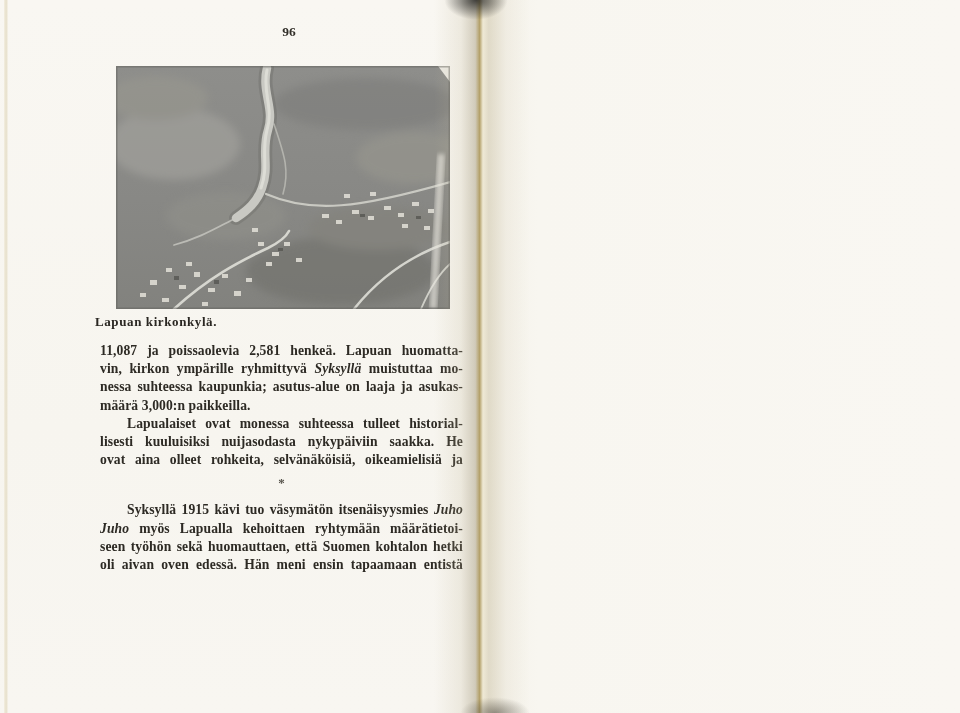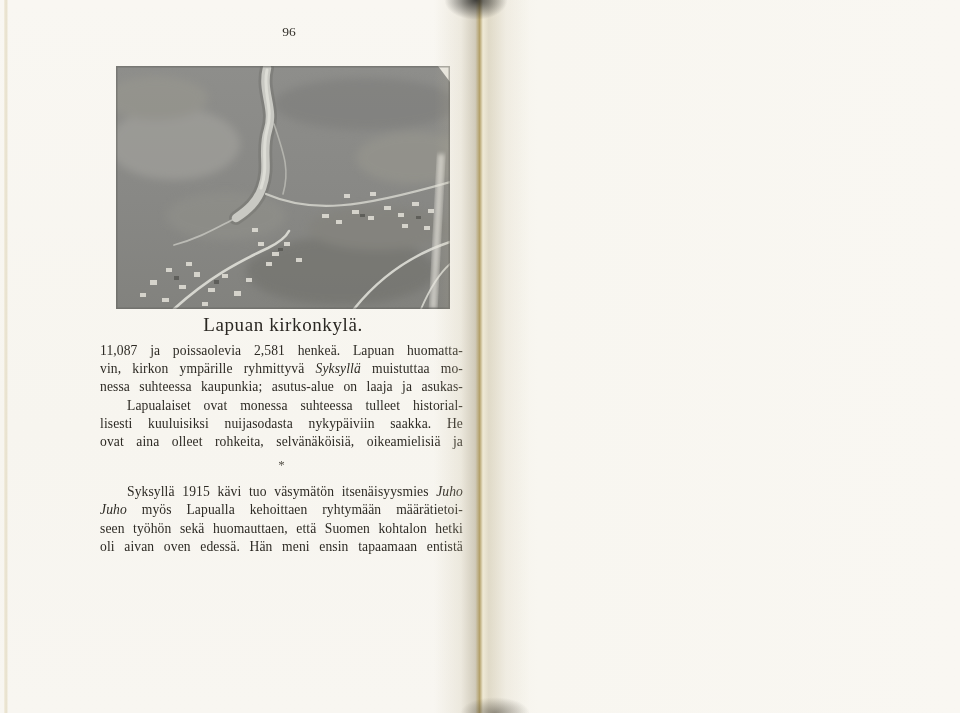--- a/index.html
+++ b/index.html
@@ -4,21 +4,21 @@
 <style>
   html,body{margin:0;padding:0;}
   body{
     width:960px;height:713px;overflow:hidden;position:relative;
     background:#fbfaf6;
     font-family:"Liberation Serif","DejaVu Serif",serif;
     color:#2d2a24;
   }
   .scan{position:absolute;inset:0;}
   .page{position:absolute;top:0;bottom:0;}
-  .page-left{left:0;width:480px;background:linear-gradient(180deg,#f9f7f2 0%,#f7f5ef 60%,#f8f6f1 100%);}
+  .page-left{left:0;width:480px;background:linear-gradient(180deg,#f9f7f2 0%,#f7f5ef 60%,#f8f6f1 100%);font-weight:bold;}
   .page-right{left:480px;right:0;background:linear-gradient(90deg,#f3f0e7 0%,#f8f6f0 12%,#f9f7f2 100%);}
   .left-edge{position:absolute;left:4px;top:0;bottom:0;width:4px;
     background:linear-gradient(90deg,#f3eee0,#e6dfca 55%,#f6f3ea);}
   .gutter{position:absolute;left:434px;top:0;bottom:0;width:96px;pointer-events:none;
     background:linear-gradient(90deg,
       rgba(190,178,145,0) 0%,
       rgba(195,185,155,0.22) 28%,
       rgba(150,138,105,0.40) 43%,
       #b3a069 47.5%,
       #efe9d5 51%,
@@ -27,21 +27,21 @@
       rgba(200,190,160,0) 100%);}
   .gutter-top{position:absolute;left:444px;top:0;width:64px;height:20px;pointer-events:none;
     background:radial-gradient(ellipse at 50% 0%,rgba(40,40,38,0.85) 0%,rgba(40,40,38,0) 70%);}
   .gutter-bottom{position:absolute;left:460px;bottom:0;width:70px;height:16px;pointer-events:none;
     background:radial-gradient(ellipse at 50% 100%,rgba(75,70,58,0.55) 0%,rgba(75,70,58,0) 70%);}
   .pageno{position:absolute;width:40px;text-align:center;font-size:13.5px;color:#33302a;}
   #pn-left{left:269px;top:24px;}
   .photo{position:absolute;line-height:0;}
   #photo-left{left:116px;top:66px;width:334px;height:243px;}
   .photo svg{display:block;width:100%;height:100%;}
-  .caption{position:absolute;text-align:center;font-size:19px;letter-spacing:0.6px;color:#2a2722;}
+  .caption{position:absolute;text-align:left;font-size:13px;letter-spacing:0.6px;color:#2a2722;}
   #cap-left{left:95px;width:376px;top:314px;}
   .textblock{position:absolute;}
   #text-left{left:100px;top:342px;width:363px;font-size:13.6px;line-height:18.2px;}
   .para{margin:0;}
   .tline{overflow:hidden;letter-spacing:0.1px;}
   .tline.just{text-align:justify;text-align-last:justify;}
   .tline.find{text-indent:27px;}
   .sep{text-align:center;font-size:13px;color:#55524a;margin:5px 0 9px 0;height:18px;}
 </style>
 </head>
@@ -134,20 +134,21 @@
         <rect x="0.75" y="0.75" width="332.5" height="241.5" fill="none" stroke="#62625e" stroke-opacity="0.5" stroke-width="1.5"></rect>
       </svg>
     </div>
     <div class="caption" id="cap-left">Lapuan kirkonkylä.</div>
 
     <div class="textblock" id="text-left">
         <div class="para">
           <div class="tline just">11,087 ja poissaolevia 2,581 henkeä.  Lapuan huomatta-</div>
           <div class="tline just">vin, kirkon ympärille ryhmittyvä <i>Syksyllä</i> muistuttaa mo-</div>
           <div class="tline just">nessa suhteessa kaupunkia; asutus-alue on laaja ja asukas-</div>
+          <div class="tline">määrä 3,000:n paikkeilla.</div>
         </div>
         <div class="para">
           <div class="tline just find">Lapualaiset ovat monessa suhteessa tulleet historial-</div>
           <div class="tline just">lisesti kuuluisiksi nuijasodasta nykypäiviin saakka.  He</div>
           <div class="tline just">ovat aina olleet rohkeita, selvänäköisiä, oikeamielisiä ja</div>
         </div>
         <div class="sep">*</div>
         <div class="para">
           <div class="tline just find">Syksyllä 1915 kävi tuo väsymätön itsenäisyysmies <i>Juho</i></div>
           <div class="tline just"><i>Juho</i> myös Lapualla kehoittaen ryhtymään määrätietoi-</div>

